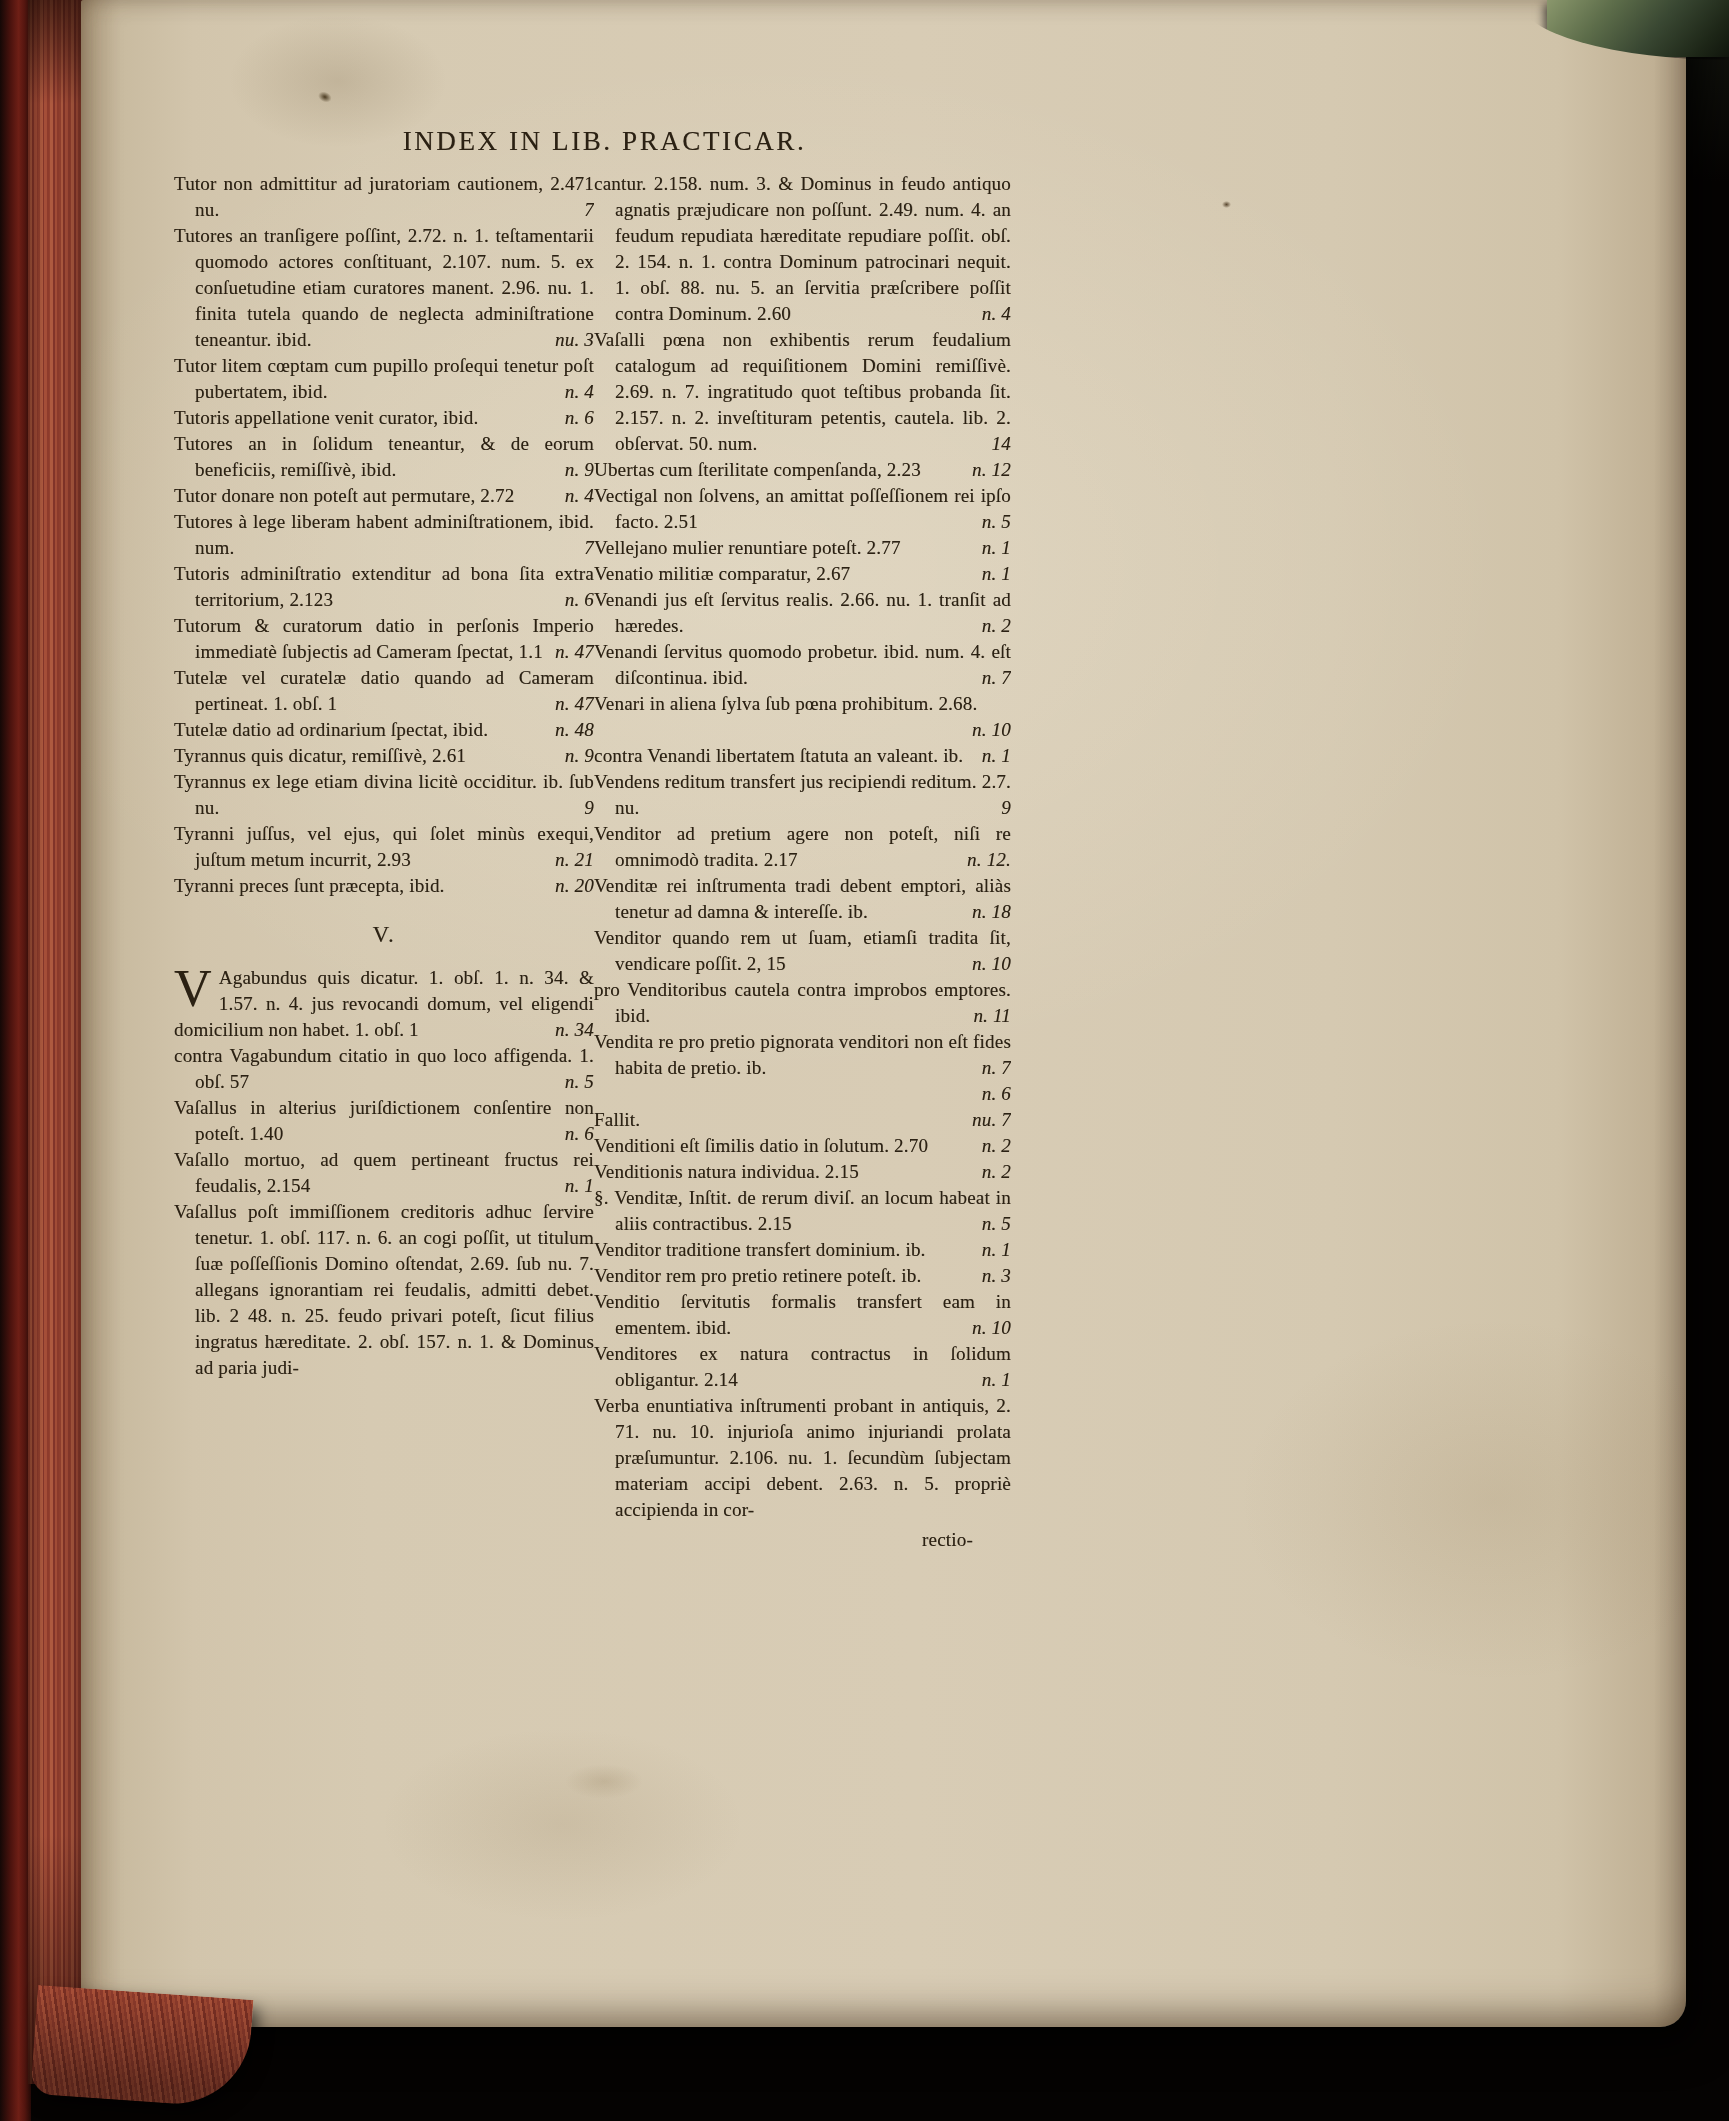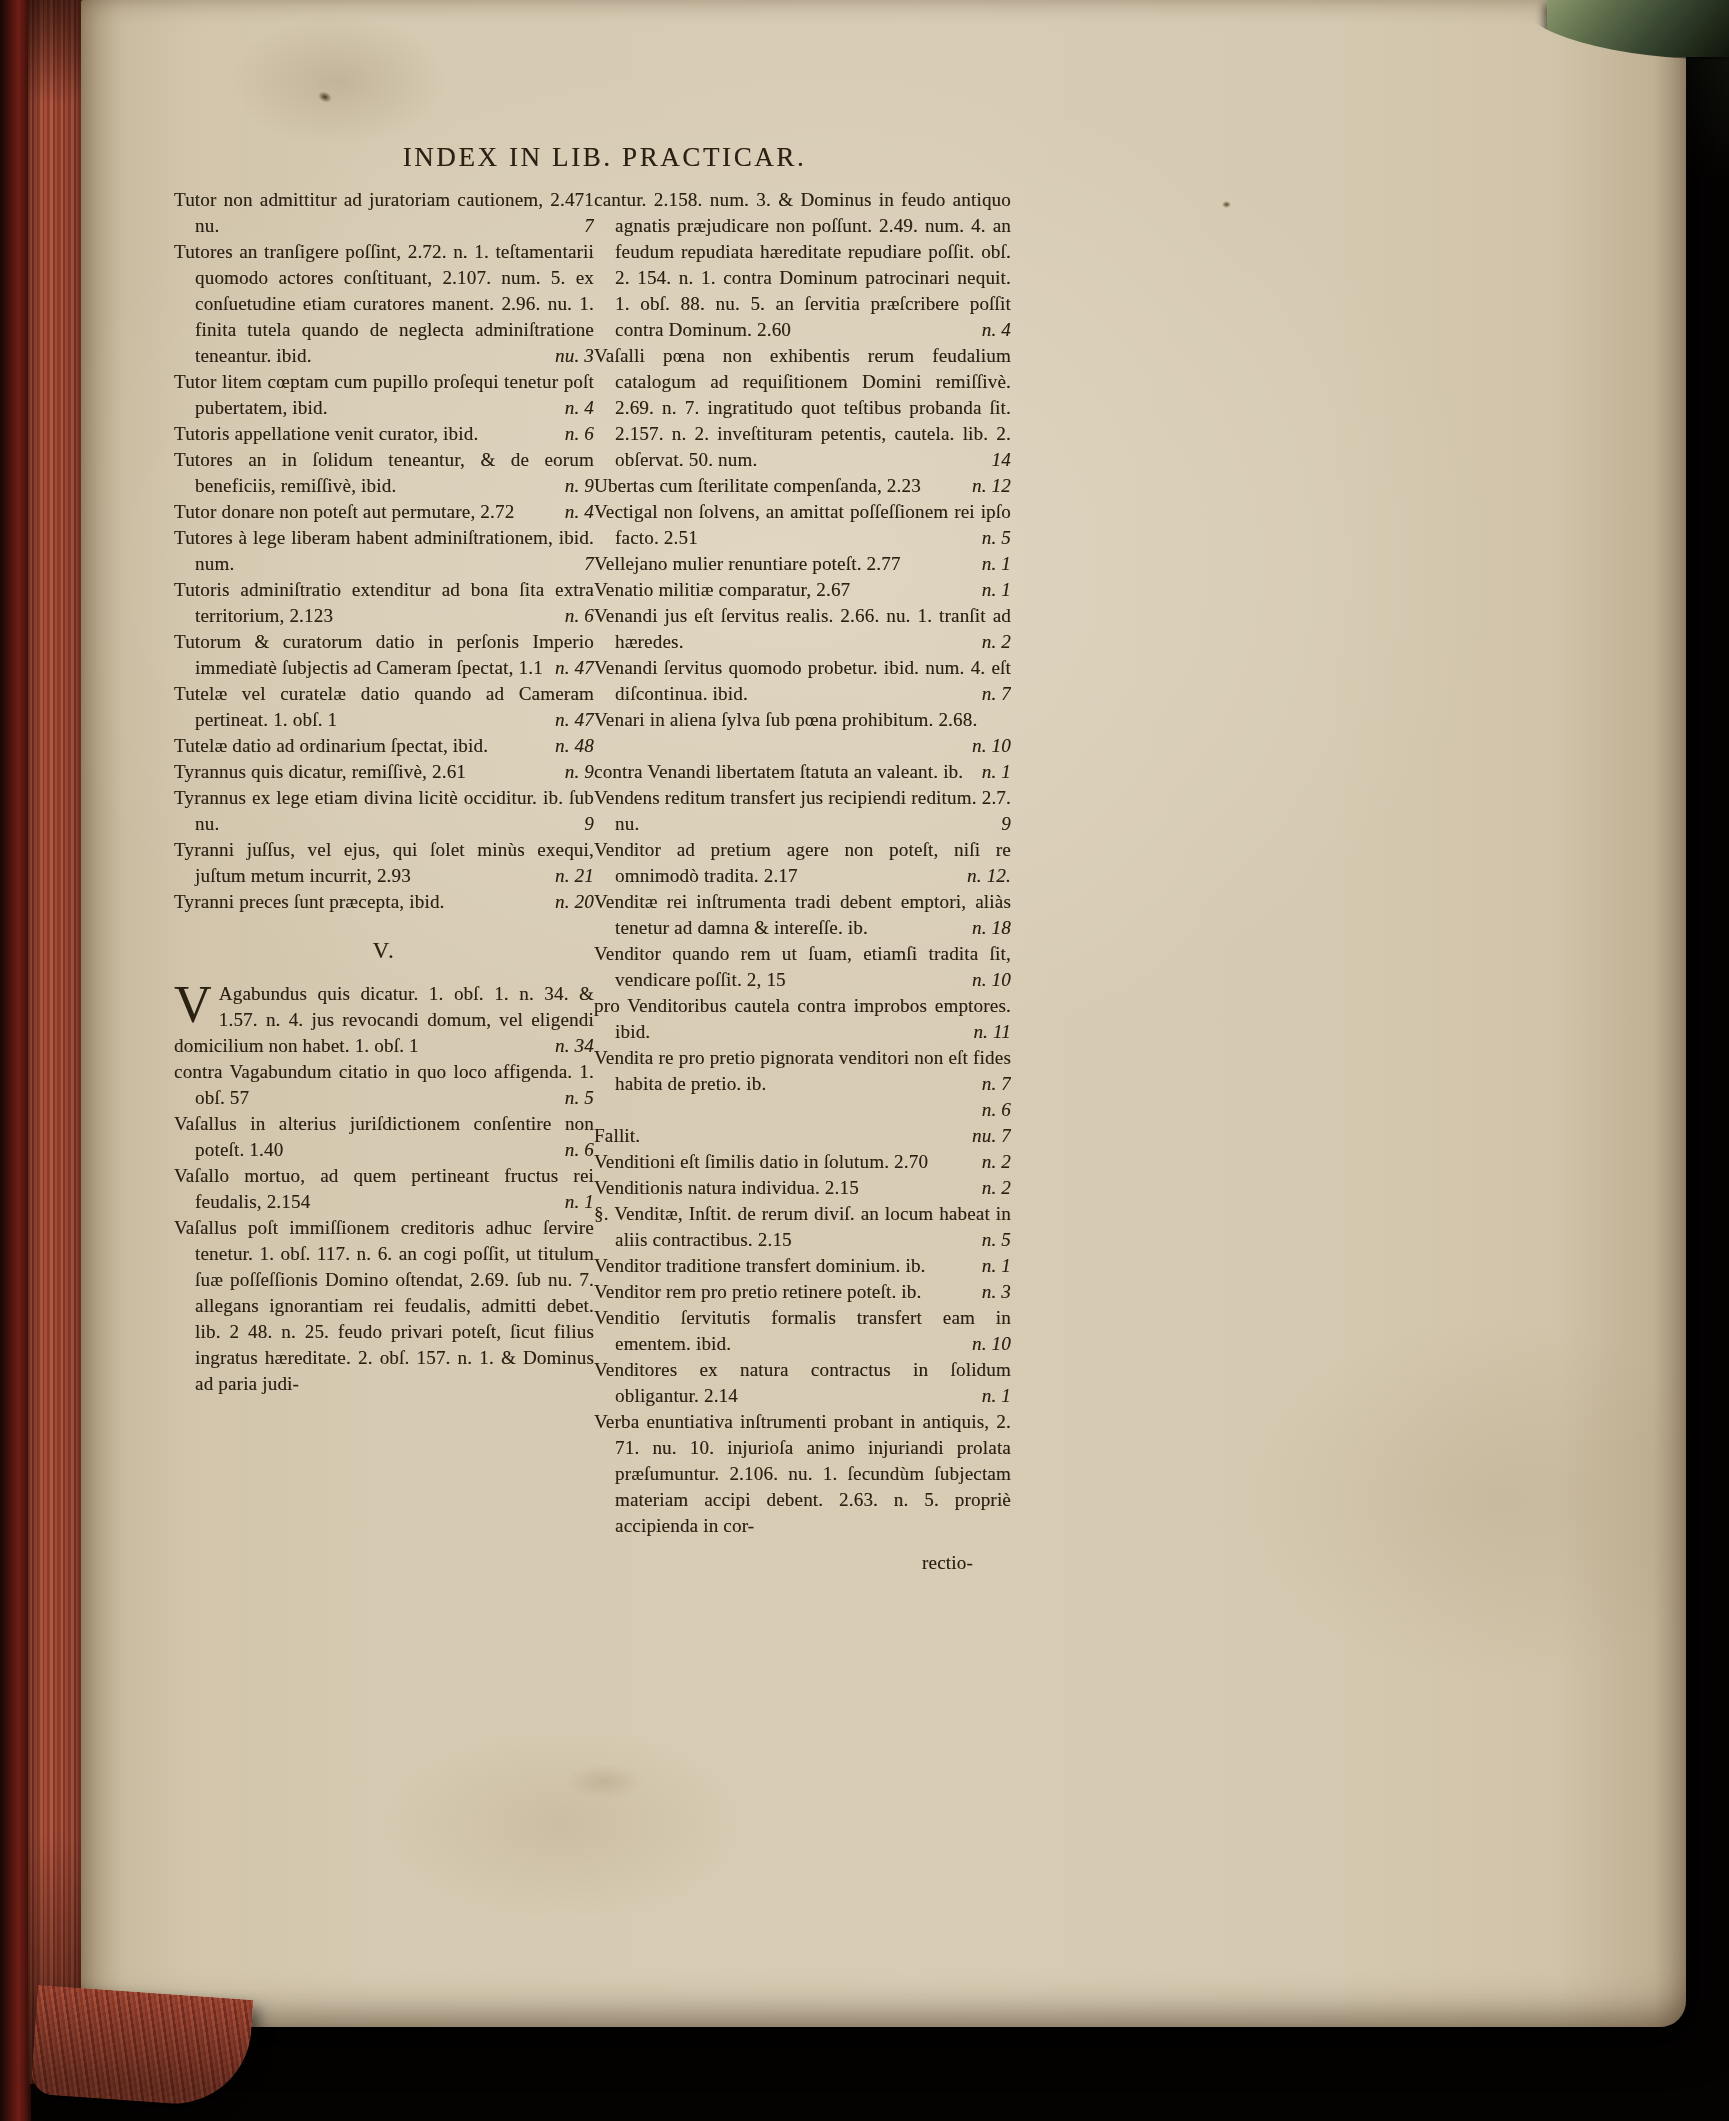--- a/index.html
+++ b/index.html
@@ -64,37 +64,37 @@
     background:radial-gradient(closest-side,rgba(128,104,66,.18),rgba(128,104,66,0)); }
   
   .corner-green {
     position:absolute; right:0; top:0; width:182px; height:57px;
     clip-path: ellipse(115% 105% at 100% 0%);
     background:linear-gradient(130deg, #8a976c 0%, #5d6d4a 30%, #394732 58%, #1d2617 85%, #10150c 100%);
     box-shadow:-3.5px 3.5px 8.6px rgba(0,0,0,.6);
   }
   
   .content {
-    position:absolute; left:93px; top:142px; width:861px;
+    position:absolute; left:93px; top:126px; width:861px;
     color:#2b2113;
     text-shadow:0.3px 0.3px 0.5px rgba(43,33,19,.40);
   }
   .page-header {
     text-align:center; font-size:27px; letter-spacing:2.6px;
     font-weight:normal; margin-bottom:14px; white-space:nowrap;
   }
   .cols { display:flex; align-items:flex-start; }
   .col { width:420px; font-size:19px; line-height:26px; text-align:justify; letter-spacing:0.2px; }
   .col.right { width:417px; }
   .entry { padding-left:21px; text-indent:-21px; overflow:hidden; }
   .entry .ref { float:right; font-style:italic; margin-left:12px; text-indent:0; }
   .entry.has-dropcap { padding-left:0; text-indent:0; }
   .dropcap { float:left; font-size:52px; line-height:42px; padding:3.5px 7px 0 0; }
   .section-heading { text-align:center; font-size:23px; letter-spacing:1.7px; margin:22.5px 0 17.3px; }
-  .catchword { text-align:right; padding-right:38px; margin-top:11px; }
+  .catchword { text-align:right; padding-right:38px; margin-top:4px; }
 </style>
 </head>
 <body>
 
 <div class="backdrop"></div>
 <div class="cover-strip"></div>
 <div class="fore-edge"></div>
 
 <div class="paper">
   <div class="speck speck-1"></div>

